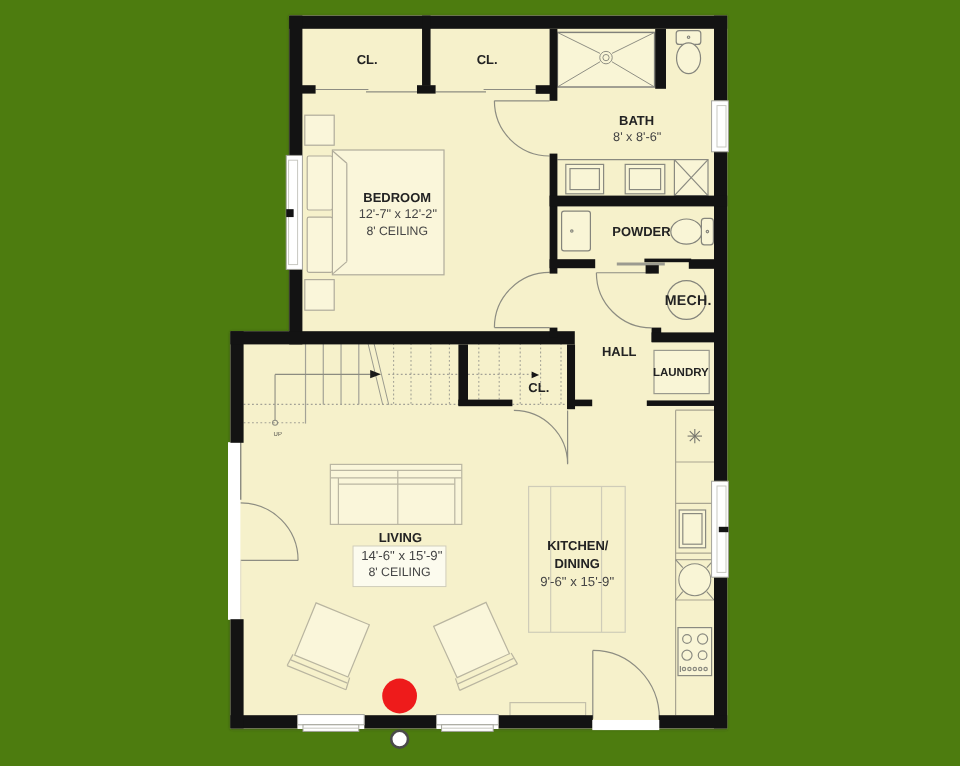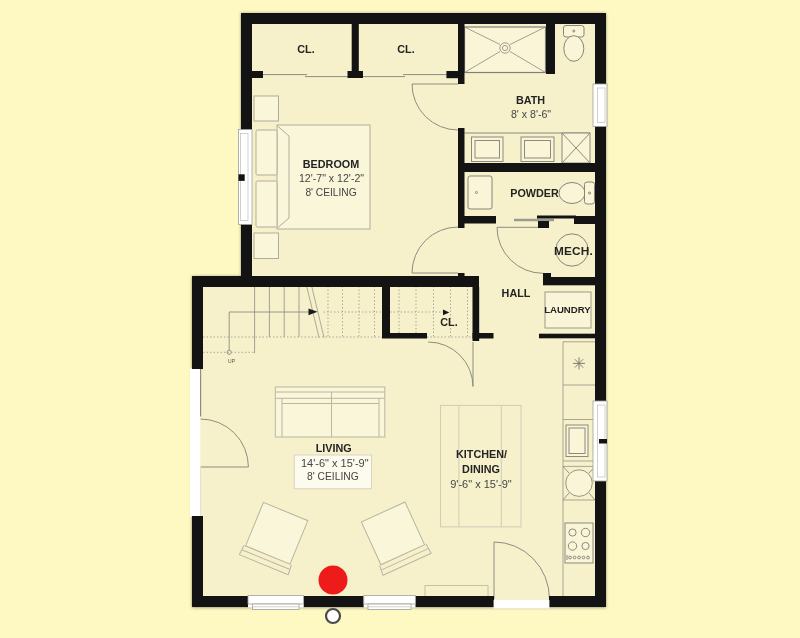--- a/index.html
+++ b/index.html
@@ -1,16 +1,16 @@
 <!DOCTYPE html>
 <html><head>
 <meta charset="utf-8">
 <style>
   html,body{margin:0;padding:0;background:#ffffff;}
-  #page{width:800px;height:638px;position:relative;overflow:hidden;background:#fef9c3;}
+  #page{width:800px;height:638px;position:relative;overflow:hidden;background:#4d7c0f;}
   svg{display:block;}
   text{font-family:"Liberation Sans",sans-serif;}
   .lbl{font-weight:bold;fill:#232323;font-size:10.8px;}
   .lbl2{font-weight:bold;fill:#232323;font-size:10.8px;}
   .dim{fill:#454545;font-size:10.6px;}
 </style>
 </head>
 <body>
 <div id="page">
 <svg width="800" height="638" viewBox="0 0 800 638">

